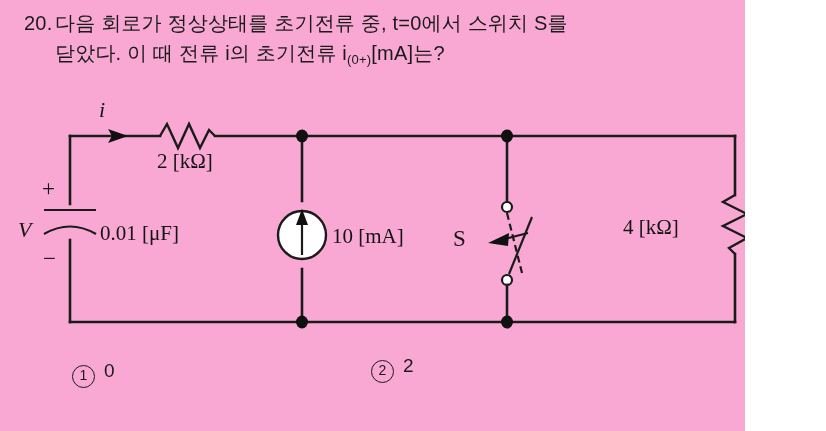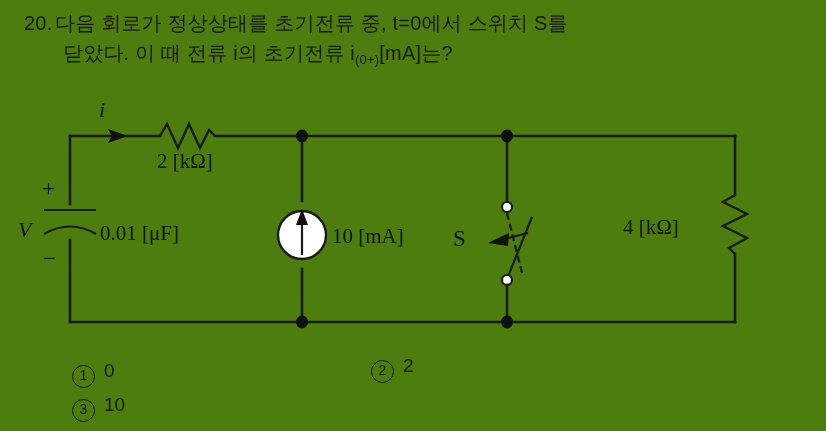--- a/index.html
+++ b/index.html
@@ -2,40 +2,41 @@
 <html><head>
 <meta charset="utf-8">
 <style>
   html, body {
     margin: 0;
     padding: 0;
     background: #ffffff;
   }
   #page {
     position: relative;
-    width: 826px;
+    width: 712px;
     height: 431px;
-    background: #4d7c0f;
+    background: #f9a8d4;
     overflow: hidden;
     font-family: "Liberation Sans", sans-serif;
     color: #111111;
+    padding-left: 33px;
   }
 
   
   .q-line {
     position: absolute;
     font-size: 20px;
     line-height: 26px;
     letter-spacing: 0.2px;
     white-space: nowrap;
     color: #1a1a1a;
   }
   #q-num  { left: 24px;  top: 10px; }
   #q-l1   { left: 55px;  top: 10px; }
-  #q-l2   { left: 55px;  top: 40px; margin-left: 8px; }
+  #q-l2   { left: 55px;  top: 40px; }
   .sub {
     font-size: 13px;
     vertical-align: -0.28em;
   }
 
   
   #circuit {
     position: absolute;
     left: 0;
     top: 88px;
@@ -198,17 +199,14 @@
 
     <text class="lbl" x="623" y="146">4 [kΩ]</text>
   </svg>
 
   <div class="choice" id="choice-1">
     <span class="marker">1</span><span>0</span>
   </div>
   <div class="choice" id="choice-2">
     <span class="marker">2</span><span>2</span>
   </div>
-  <div class="choice" id="choice-3">
-    <span class="marker">3</span><span>10</span>
-  </div>
 
 </div>
 
 </body></html>

